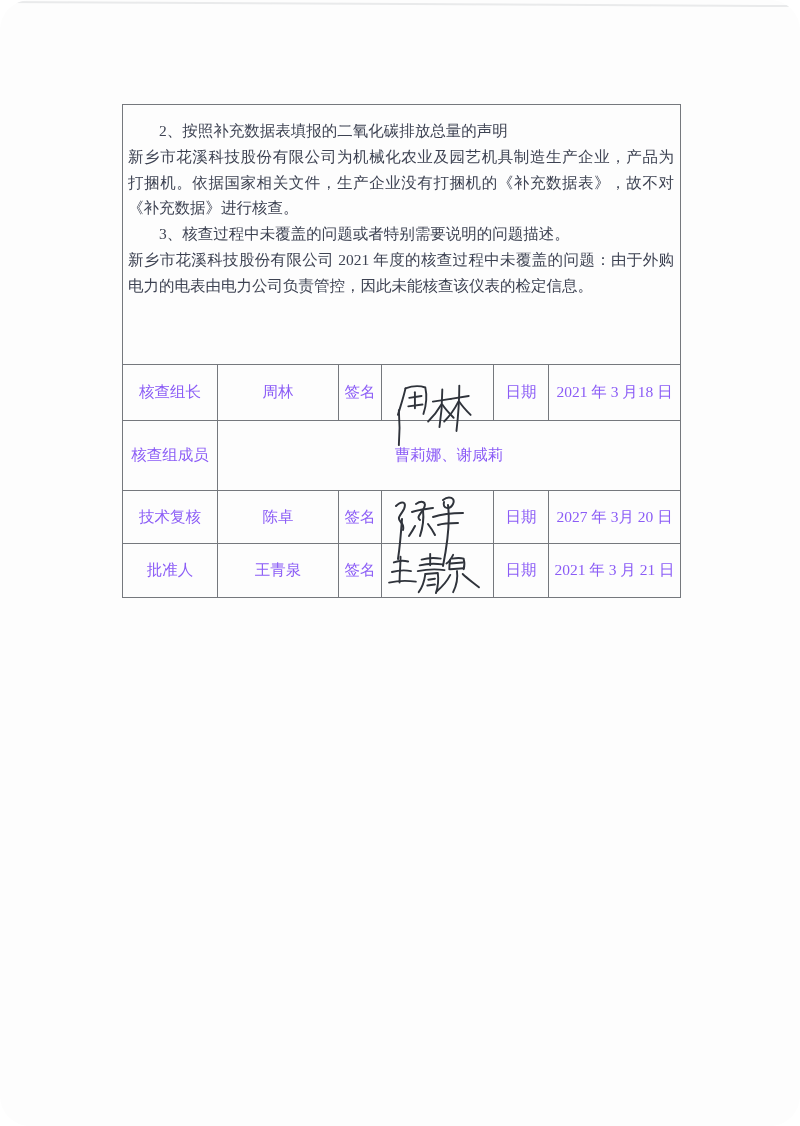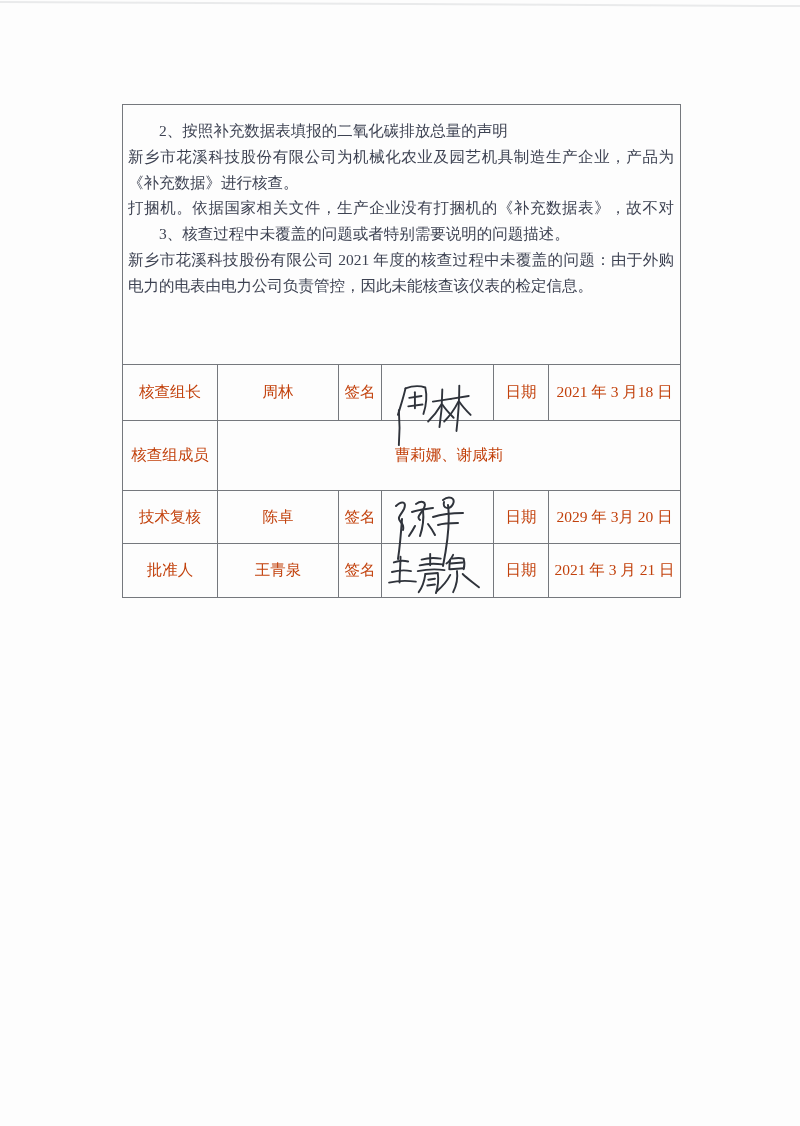--- a/index.html
+++ b/index.html
@@ -2,61 +2,62 @@
 <html><head>
 <meta charset="utf-8">
 <style>
   * { margin:0; padding:0; box-sizing:border-box; }
   html,body { width:800px; background:#ffffff; }
   .page {
     position:relative; width:800px; height:1126px;
     background:#fdfdfd; overflow:hidden;
     font-family:"Liberation Serif","DejaVu Serif",serif;
     color:#3d4252;
+    border-radius:30px;
   }
   .scan-edge {
     position:absolute; top:3px; left:-6px; width:812px; height:2px;
     background:#e9eaeb; transform:rotate(0.3deg);
   }
   .content-box {
     position:absolute; left:122px; top:104px; width:559px; height:494px;
     border:1px solid #75787d; background:transparent;
   }
   .text-area { padding:13px 6px 0 5px; font-size:15.5px; line-height:25.8px; }
   .tline { text-align:left; }
   .tline.fill { text-align:justify; text-align-last:justify; }
   .tline.indent { text-indent:2em; }
   table.sign-table {
     position:absolute; left:-1px; bottom:-1px; width:calc(100% + 2px);
     border-collapse:collapse; table-layout:fixed; font-size:15.5px;
   }
   table.sign-table td {
     border:1px solid #75787d; text-align:center; vertical-align:middle;
-    padding:0 2px; color:#c2410c; overflow:visible;
+    padding:0 2px; color:#8b5cf6; overflow:visible;
   }
   tr.r1 { height:56px; } tr.r2 { height:70px; } tr.r3 { height:53px; } tr.r4 { height:54px; }
   .sig-cell { position:relative; }
   svg.sig { position:absolute; overflow:visible; pointer-events:none; }
   svg.sig path { fill:none; stroke:#2f333b; stroke-width:2; stroke-linecap:round; stroke-linejoin:round; }
   #sig-1 { left:6px; top:14px; }
   #sig-2 { left:4px; top:2px; }
   #sig-3 { left:2px; top:7px; }
 </style>
 </head>
 <body>
 
 <div class="page">
   <div class="scan-edge"></div>
 
   <div class="content-box">
     <div class="text-area">
       <div class="tline indent">2、按照补充数据表填报的二氧化碳排放总量的声明</div>
       <div class="tline fill">新乡市花溪科技股份有限公司为机械化农业及园艺机具制造生产企业，产品为</div>
+      <div class="tline fill">打捆机。依据国家相关文件，生产企业没有打捆机的《补充数据表》，故不对</div>
       <div class="tline">《补充数据》进行核查。</div>
-      <div class="tline fill">打捆机。依据国家相关文件，生产企业没有打捆机的《补充数据表》，故不对</div>
       <div class="tline indent">3、核查过程中未覆盖的问题或者特别需要说明的问题描述。</div>
       <div class="tline fill">新乡市花溪科技股份有限公司 2021 年度的核查过程中未覆盖的问题：由于外购</div>
       <div class="tline">电力的电表由电力公司负责管控，因此未能核查该仪表的检定信息。</div>
     </div>
 
     <table class="sign-table">
       <colgroup>
         <col style="width:95px">
           <col style="width:121px">
           <col style="width:43px">
@@ -109,21 +110,21 @@
               <path d="M37,17 C38,26 37,34 34,43"></path>
               <path d="M29,33 C27,37 25,40 23,43"></path>
               <path d="M42,31 C45,35 47,38 49,42"></path>
               <path d="M57,7 C63,2 70,5 67,11 C64,17 56,16 58,9"></path>
               <path d="M47,24 C56,21 67,20 77,20"></path>
               <path d="M62,12 C64,28 62,48 57,73"></path>
               <path d="M52,32 C58,30 66,30 72,30"></path>
             </svg>
           </td>
           <td>日期</td>
-          <td>2029 年 3月 20 日</td>
+          <td>2027 年 3月 20 日</td>
         </tr>
 
         <tr class="r4">
           <td>批准人</td>
           <td>王青泉</td>
           <td>签名</td>
           <td class="sig-cell">
             <svg id="sig-3" class="sig" width="100" height="44" viewBox="0 0 100 46" aria-label="王青泉">
               <path d="M8,12 C13,10 19,10 23,11"></path>
               <path d="M6,22 C13,20 21,20 26,21"></path>

